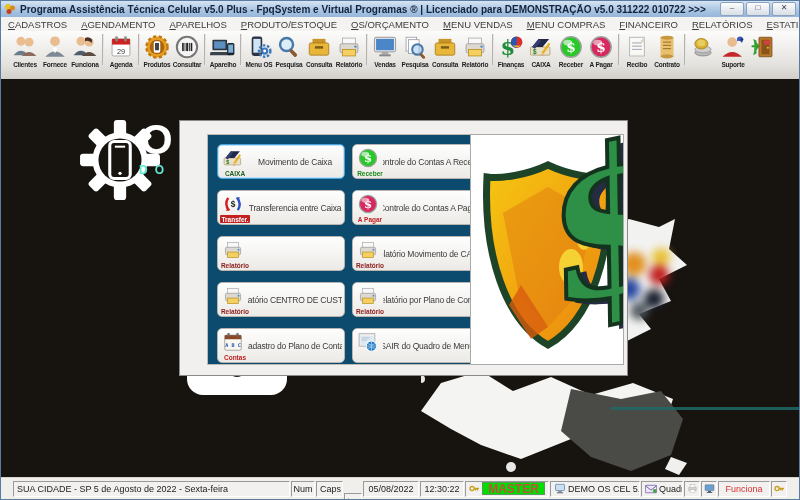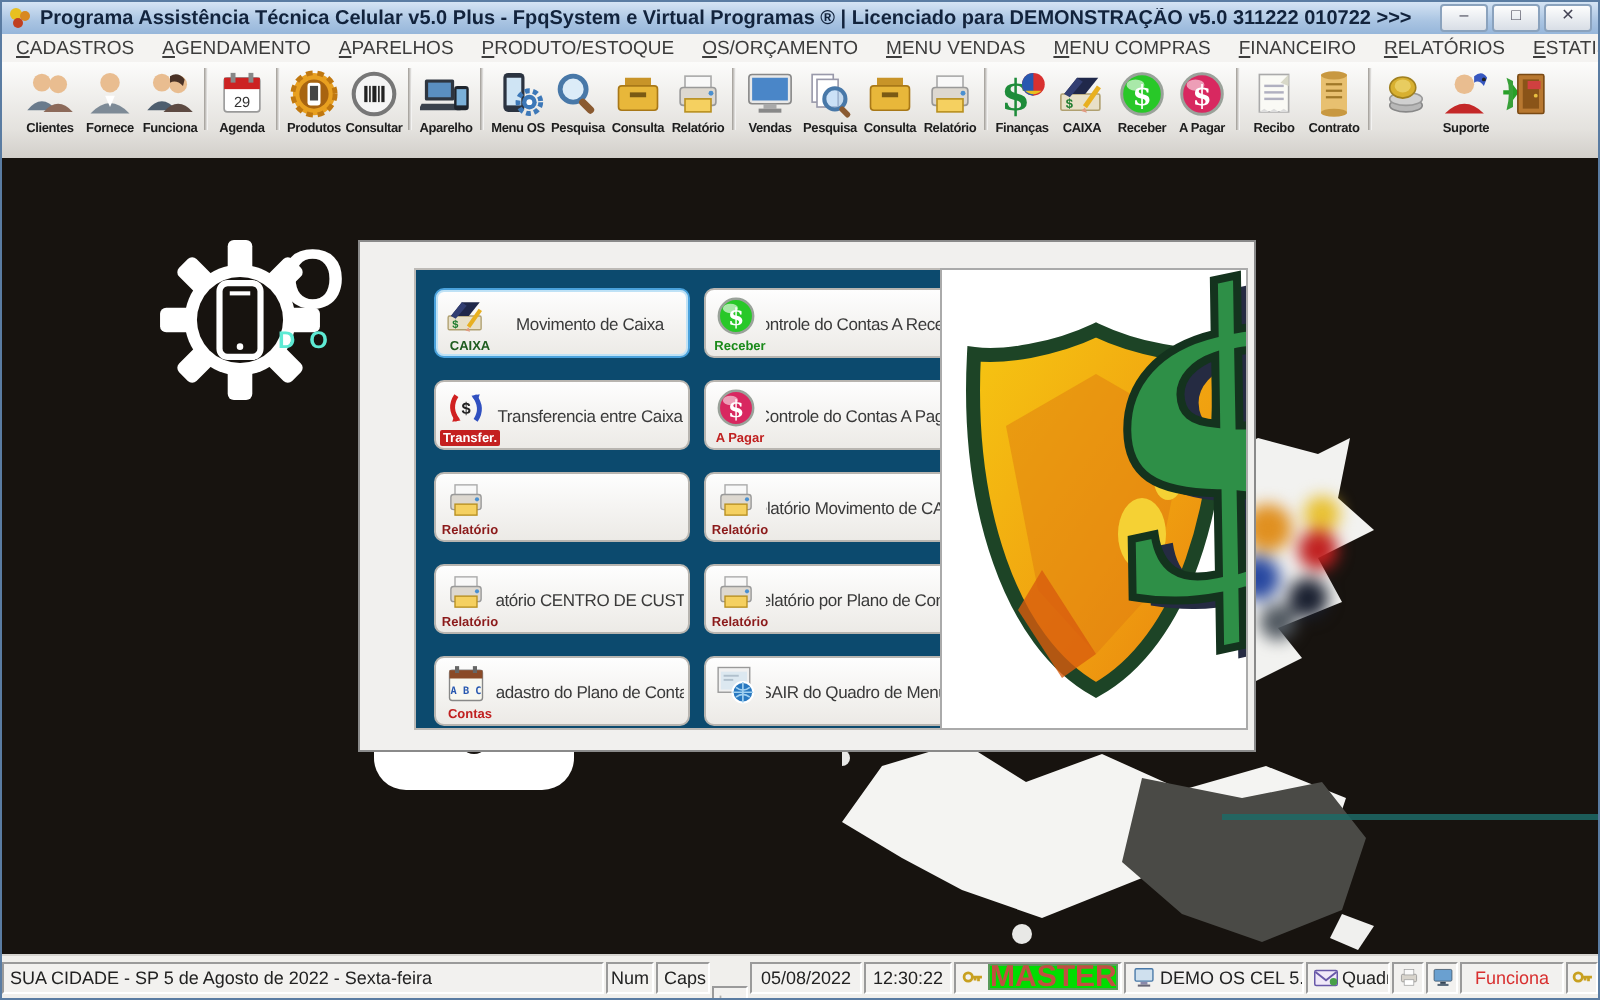--- a/index.html
+++ b/index.html
@@ -59,29 +59,29 @@
   .dlg-ico{position:absolute;left:4px;top:2px;width:24px;height:22px;}
   .dlg-ico svg{width:22px;height:22px;}
   .dlg-cap{position:absolute;left:0;bottom:1px;width:34px;text-align:center;
     font-size:6.5px;font-weight:bold;white-space:nowrap;}
   .dlg-cap.badge{left:2px;width:30px;background:#c42020;color:#fff;border-radius:1px;padding:0.5px 0;}
   .dlg-label{position:absolute;left:30px;right:2px;top:0;bottom:0;display:flex;align-items:center;
     justify-content:center;font-size:8.5px;color:#3a3a3a;white-space:nowrap;overflow:hidden;
     letter-spacing:-0.2px;}
   
   .statusbar{position:absolute;left:0;bottom:0;width:100%;height:22px;background:#f0efec;
-    border-top:1px solid #d6d4d0;display:flex;align-items:center;gap:1px;padding:0 0;box-sizing:border-box;}
+    border-top:1px solid #d6d4d0;display:flex;align-items:center;gap:1px;padding:0 12px;box-sizing:border-box;}
   .sb{height:16px;border:1px solid;border-color:#9a9a9a #ffffff #ffffff #9a9a9a;background:#f2f1ef;
     display:flex;align-items:center;font-size:9px;color:#222;padding:0 3px;box-sizing:border-box;
     white-space:nowrap;overflow:hidden;gap:2px;flex:0 0 auto;}
   .sb svg{flex:0 0 auto;}
   .sb-loc{flex:1 1 auto;}
   .sb-ins{color:#b2b0ac;margin-top:24px;}
   .sb-master-field{flex:1;height:11px;background:#00dd00;border:1px solid #5a9a5a;
-    display:flex;align-items:center;justify-content:center;font-weight:bold;font-size:15px;color:#c05040;}
+    display:flex;align-items:center;justify-content:center;font-weight:bold;font-size:12px;color:#c05040;}
   .sb-brand{color:#d83030;justify-content:center;}
   .icon-svg{display:block;}
 </style>
 </head>
 <body>
 
 <div class="app">
 
   <div class="titlebar">
     <span class="app-icon">

